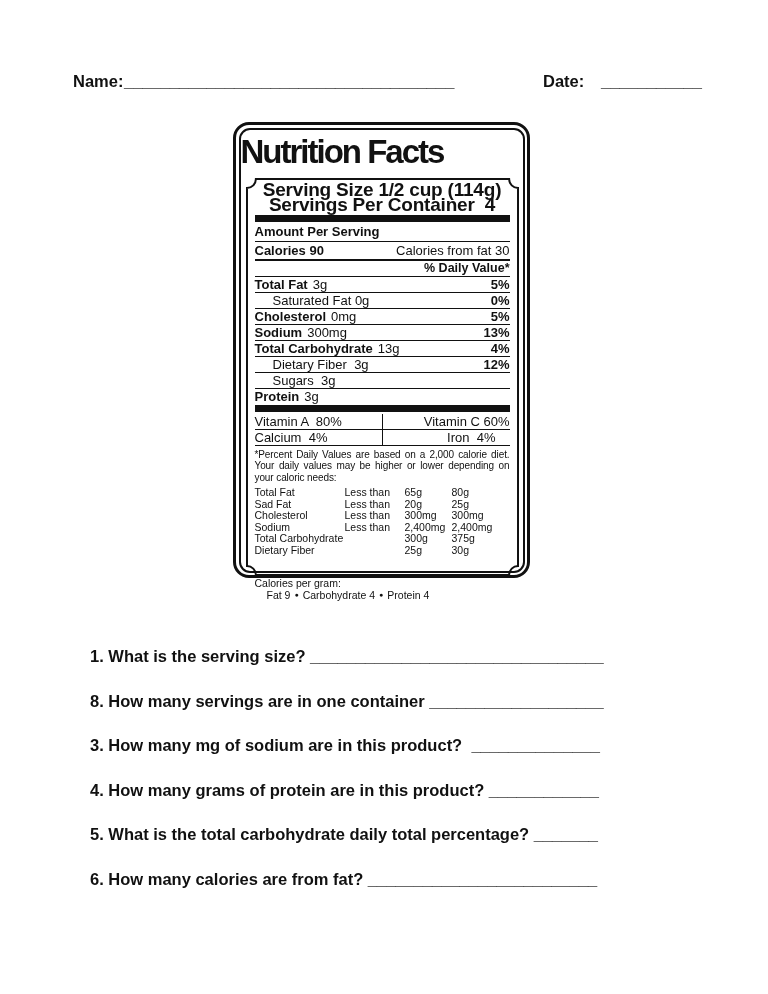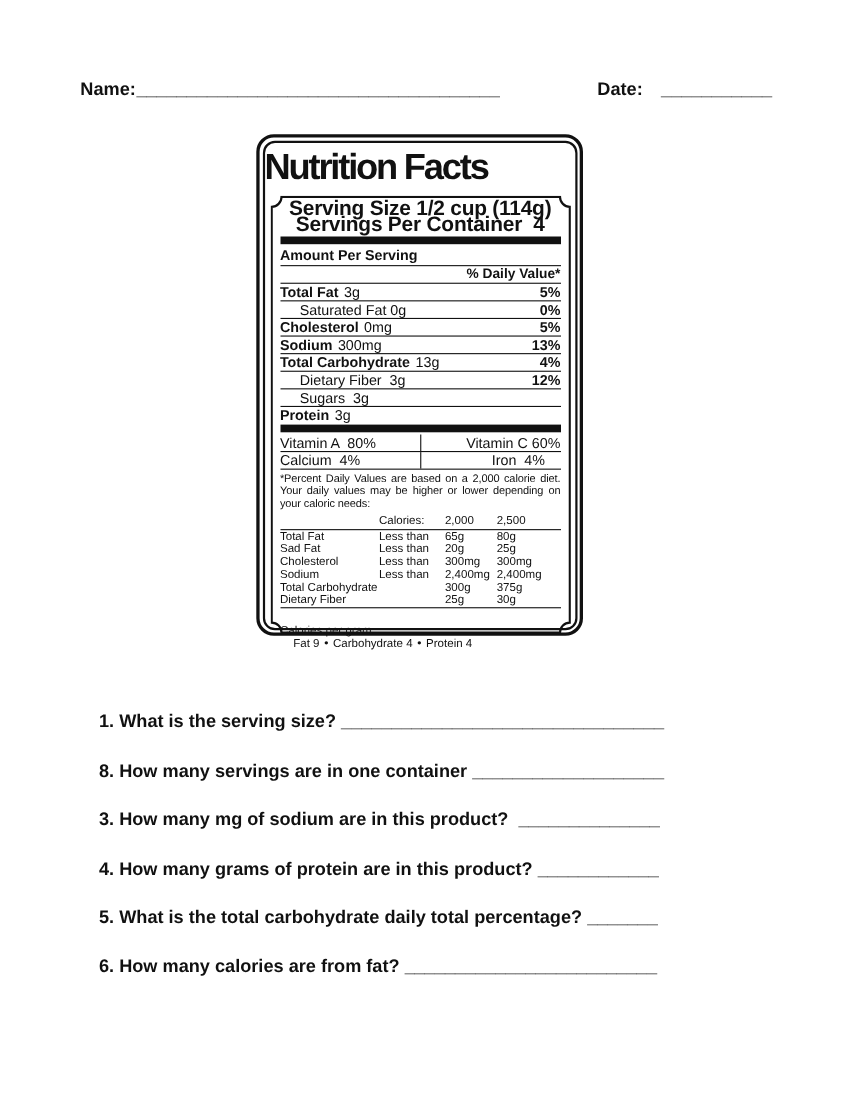--- a/index.html
+++ b/index.html
@@ -51,21 +51,21 @@
   .vrow .vr.r1{text-align:right;}
   .vrow .vr.r2{text-align:right;padding-right:14px;}
   .footnote{font-size:10px;line-height:11.5px;text-align:justify;margin-top:3px;letter-spacing:-0.1px;}
   .mtbl{margin-top:4px;font-size:10.5px;}
   .mrow{display:flex;line-height:11.5px;white-space:pre;}
   .mrow span:nth-child(1){width:90px;}
   .mrow span:nth-child(2){width:60px;}
   .mrow span:nth-child(3){width:47px;}
   .mrow span:nth-child(4){flex:1;}
   .mrow.mhdr{border-bottom:1px solid #111;padding-bottom:1px;margin-bottom:1px;}
-  .cpg{border-top:1px solid #111;margin-top:0;padding-top:14px;font-size:10.5px;line-height:12px;}
+  .cpg{border-top:1px solid #111;margin-top:16px;padding-top:4px;font-size:10.5px;line-height:12px;}
   .cpg .l2{padding-left:12px;}
   .dot{font-size:7px;vertical-align:2px;padding:0 4px;}
   
   .questions{position:absolute;left:90px;top:646px;width:620px;font-size:16.5px;}
   .q{margin-bottom:23.5px;line-height:21px;white-space:pre-wrap;font-weight:bold;}
 </style>
 </head>
 <body>
 
 <div class="hdr">
@@ -80,39 +80,42 @@
     <div class="nf-title">Nutrition Facts</div>
     <div class="panel">
       <svg viewBox="0 0 276 398" preserveAspectRatio="none">
         <path d="M10 1 H266 a9 9 0 0 0 9 9 V388 a9 9 0 0 0 -9 9 H10 a9 9 0 0 0 -9 -9 V10 a9 9 0 0 0 9 -9 Z" fill="none" stroke="#111" stroke-width="2"></path>
       </svg>
       <div class="panel-content">
         <div class="ctr">Serving Size 1/2 cup (114g)</div>
         <div class="ctr">Servings Per Container  4</div>
         <div class="bar"></div>
         <div class="aps">Amount Per Serving</div>
+        <div class="calrow">
+          <span class="cl">Calories 90</span>
+          <span>Calories from fat 30</span>
+        </div>
         <div class="dvrow">% Daily Value*</div>
         <div id="nutrient-rows">
             <div class="nrow"><span class="nm"><span class="b">Total Fat</span><span class="rest after-b">3g</span></span><span class="pct">5%</span></div>
             <div class="nrow ind"><span class="nm"><span class="rest">Saturated Fat 0g</span></span><span class="pct">0%</span></div>
             <div class="nrow"><span class="nm"><span class="b">Cholesterol</span><span class="rest after-b">0mg</span></span><span class="pct">5%</span></div>
             <div class="nrow"><span class="nm"><span class="b">Sodium</span><span class="rest after-b">300mg</span></span><span class="pct">13%</span></div>
             <div class="nrow"><span class="nm"><span class="b">Total Carbohydrate</span><span class="rest after-b">13g</span></span><span class="pct">4%</span></div>
             <div class="nrow ind"><span class="nm"><span class="rest">Dietary Fiber  3g</span></span><span class="pct">12%</span></div>
             <div class="nrow ind"><span class="nm"><span class="rest">Sugars  3g</span></span><span class="pct"></span></div>
             <div class="nrow nob"><span class="nm"><span class="b">Protein</span><span class="rest after-b">3g</span></span><span class="pct"></span></div>
           </div>
         <div class="bar2"></div>
         <div id="vitamin-rows">
             <div class="vrow"><span class="vl">Vitamin A  80%</span><span class="vr r1">Vitamin C 60%</span></div>
             <div class="vrow"><span class="vl">Calcium  4%</span><span class="vr r2">Iron  4%</span></div>
           </div>
         <div class="footnote">*Percent Daily Values are based on a 2,000 calorie diet. Your daily values may be higher or lower depending on your caloric needs:</div>
         <div class="mtbl" id="mini-table">
-            <div class="mrow mhdr"><span></span><span>Calories:</span><span>2,000</span><span>2,500</span></div>
             <div class="mrow"><span>Total Fat</span><span>Less than</span><span>65g</span><span>80g</span></div>
             <div class="mrow"><span>Sad Fat</span><span>Less than</span><span>20g</span><span>25g</span></div>
             <div class="mrow"><span>Cholesterol</span><span>Less than</span><span>300mg</span><span>300mg</span></div>
             <div class="mrow"><span>Sodium</span><span>Less than</span><span>2,400mg</span><span>2,400mg</span></div>
             <div class="mrow"><span>Total Carbohydrate</span><span></span><span>300g</span><span>375g</span></div>
             <div class="mrow"><span>Dietary Fiber</span><span></span><span>25g</span><span>30g</span></div>
           </div>
         <div class="cpg">
           <div>Calories per gram:</div>
           <div class="l2" id="cpg-line2"><span>Fat 9</span><span class="dot">●</span><span>Carbohydrate 4</span><span class="dot">●</span><span>Protein 4</span></div>

